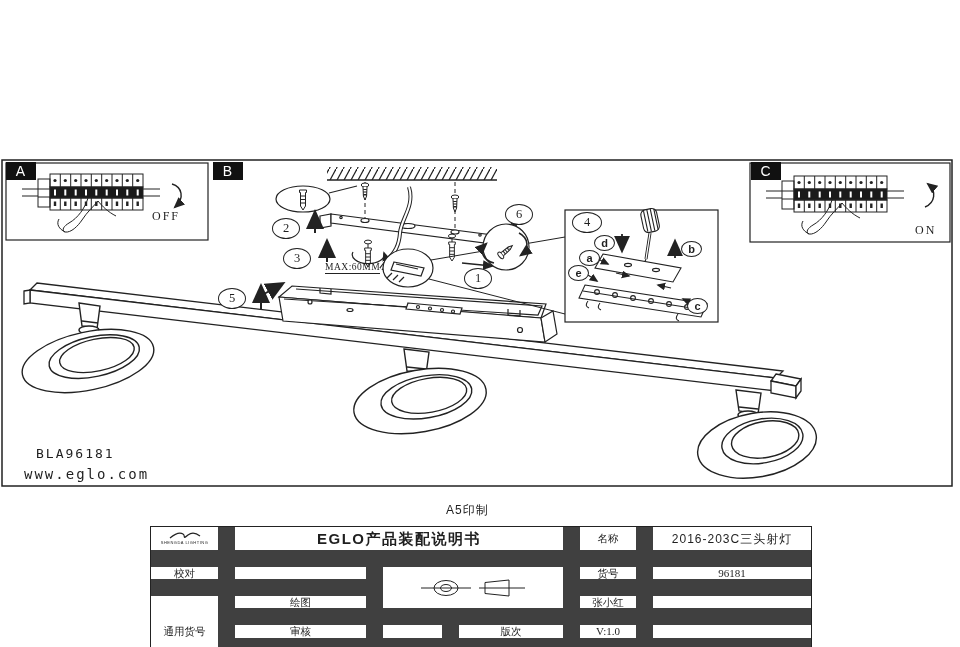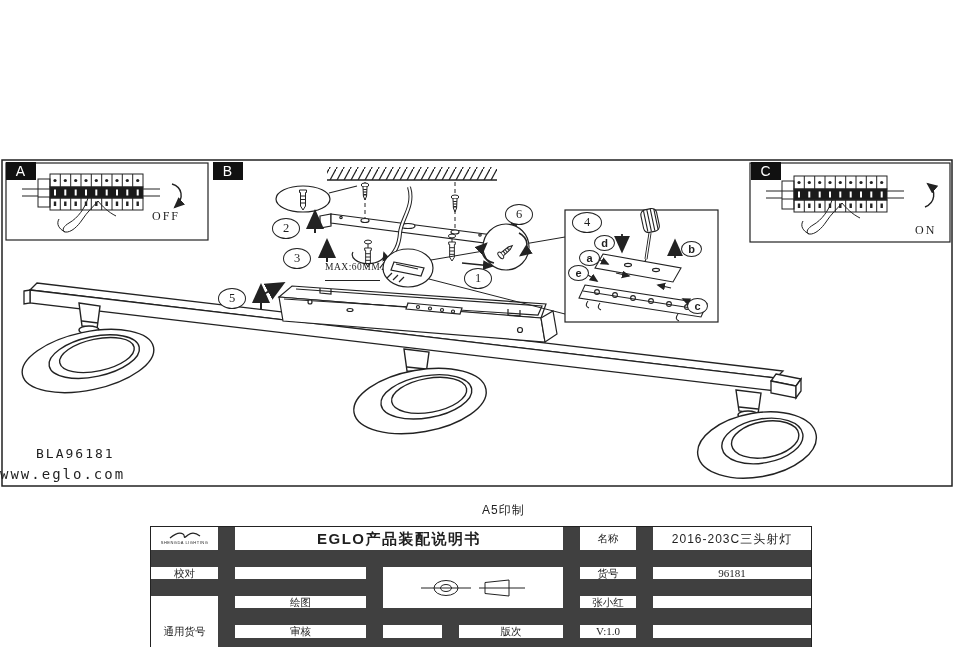--- a/index.html
+++ b/index.html
@@ -14,24 +14,24 @@
   
   .circ{width:26px;height:19px;border:1.4px solid #222;border-radius:50%;display:flex;
         align-items:center;justify-content:center;font-size:12.5px;
         font-family:"Liberation Serif",serif;background:#fff;}
   
   .part{width:19px;height:14px;border:1.2px solid #222;border-radius:50%;display:flex;
         align-items:center;justify-content:center;font-size:11px;font-weight:700;
         font-family:"Liberation Sans",sans-serif;background:#fff;}
   .offon{font-size:12px;letter-spacing:2px;font-family:"Liberation Serif",serif;}
   .maxdepth{font-size:9.5px;font-family:"Liberation Serif",serif;border-bottom:1px solid #222;
-            letter-spacing:.5px;padding-bottom:8px;}
+            letter-spacing:.5px;padding-bottom:1px;}
   .code{font-family:"DejaVu Sans Mono",monospace;font-size:13px;letter-spacing:2px;}
   .web{font-family:"DejaVu Sans Mono",monospace;font-size:14px;letter-spacing:2px;}
-  .printnote{font-size:12px;letter-spacing:1px;margin-left:36px;}
+  .printnote{font-size:12px;letter-spacing:1px;}
   
   .tblock{left:150px;top:526px;width:660px;border:1.6px solid #222;background:#404040;
           display:grid;grid-template-columns:67px 131px 59px 104px 56px 1fr;
           grid-template-rows:23px 12px 12px 13px 12px 14px;gap:17px;}
   .cell{background:#fff;display:flex;align-items:center;justify-content:center;
         font-size:10.5px;overflow:hidden;white-space:nowrap;line-height:1;}
   .cell.title{font-size:15px;font-weight:600;letter-spacing:1.5px;}
   .cell.namev{font-size:12px;letter-spacing:1px;}
   .cell.mono{font-family:Liberation Serif, serif;font-size:11px;}
   .cell.appr{justify-content:flex-start;padding-left:14px;font-family:"Liberation Mono",monospace;
@@ -306,21 +306,21 @@
 
   <div class="abs part" style="left:579px;top:250px">a</div>
   <div class="abs part" style="left:681px;top:241px">b</div>
   <div class="abs part" style="left:687px;top:298px">c</div>
   <div class="abs part" style="left:594px;top:235px">d</div>
   <div class="abs part" style="left:568px;top:265px">e</div>
 
   <div class="abs maxdepth" style="left:325px;top:262px">MAX:60MM</div>
 
   <div class="abs code" style="left:36px;top:446px">BLA96181</div>
-  <div class="abs web" style="left:0;top:466px">www.eglo.com</div>
+  <div class="abs web" style="left:24px;top:466px">www.eglo.com</div>
   <div class="abs printnote" style="left:446px;top:502px">A5印制</div>
 
   <div class="abs tblock">
 
     <div class="cell logo">
       <svg width="34" height="10" viewBox="0 0 34 10">
         <path d="M2,7 C8,2 12,1 15,3 C18,5 14,9 20,4 C24,1 28,2 32,5" fill="none" stroke="#222" stroke-width="1.2"></path>
       </svg>
       <div class="logo-tiny">SHENGDA LIGHTING</div>
     </div>

